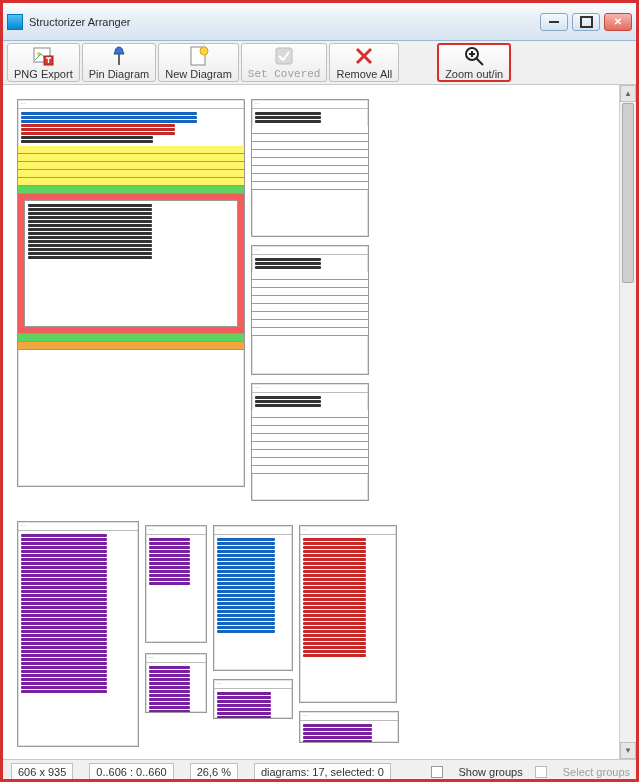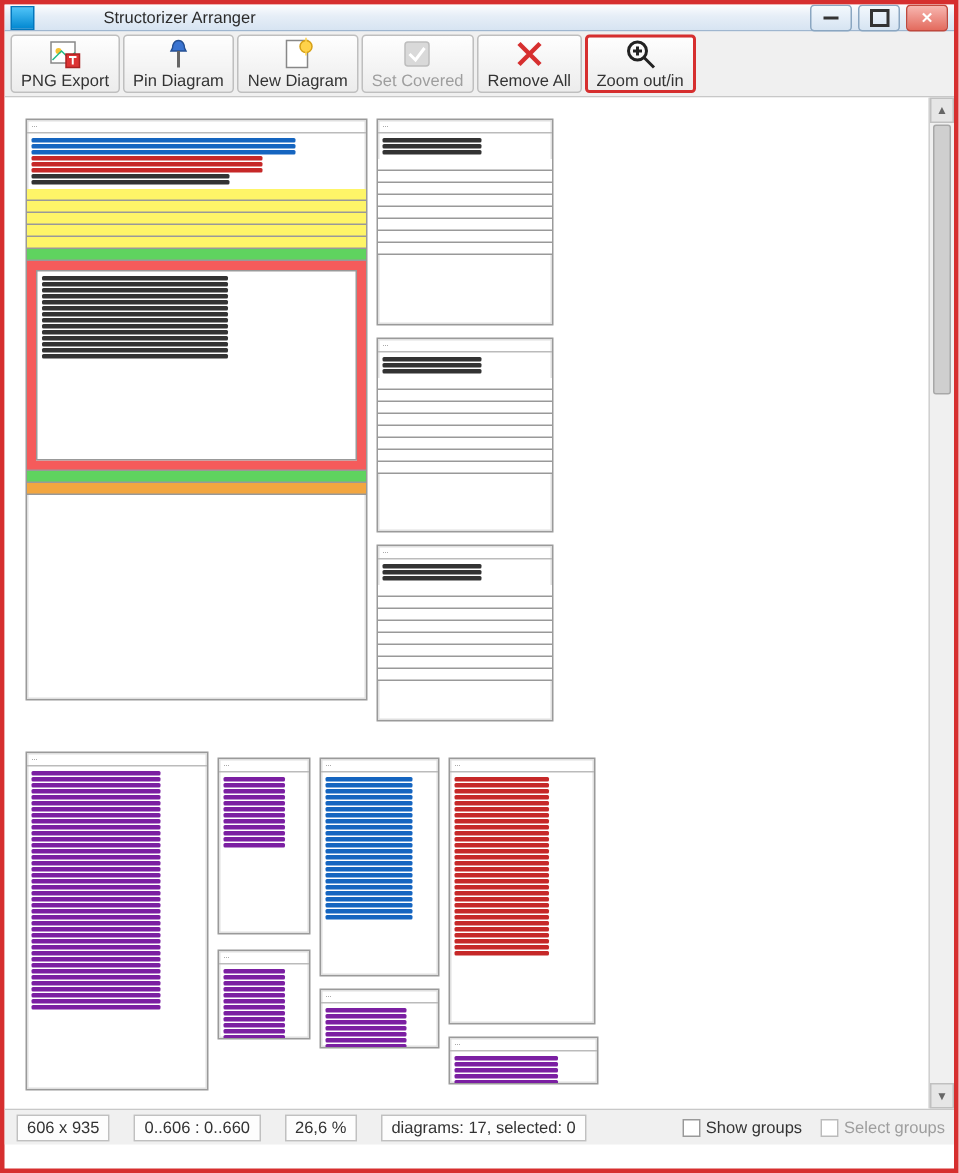--- a/index.html
+++ b/index.html
@@ -7,27 +7,26 @@
     margin: 0;
     font-family: "Segoe UI", Tahoma, sans-serif;
     font-size: 11px;
     background: #fff;
     width: 639px;
     height: 782px;
     border: 3px solid #d62f2f;
     overflow: hidden;
   }
   .titlebar {
-    height: 18px;
+    height: 38px;
     background: linear-gradient(#fdfdfe,#e6eef7 45%,#d7e4f2);
     border-bottom: 1px solid #9fb6cf;
     display: flex;
     align-items: center;
     padding: 0 4px;
-    gap: 40px;
   }
   .titlebar .appicon {
     width: 16px; height: 16px;
     background: linear-gradient(#4fc3f7,#0288d1);
     border: 1px solid #0277bd;
     margin-right: 6px;
   }
   .titlebar .title { flex: 1; color: #2b2b2b; }
   .winbtns { display:flex; gap:4px; }
   .winbtn {
@@ -53,24 +52,24 @@
     flex: 0 0 auto;
     border:1px solid #bfbfbf;
     border-radius:3px;
     background: linear-gradient(#fefefe,#ececec);
     display:flex; flex-direction:column;
     align-items:center; justify-content:center;
     padding: 2px 6px;
     min-width: 60px;
     color:#333;
   }
-  .tbtn.disabled { color:#9e9e9e; }
+  .tbtn.disabled { color:#9e9e9e;font-family:Liberation Mono, monospace; }
   .tbtn .ticon { width:22px; height:22px; display:flex; align-items:center; justify-content:center; margin-bottom:1px; }
   .tbtn .tlabel { font-size:11px; white-space:nowrap; }
-  .tbtn.hl { border:2px solid #d62f2f; }
+  .tbtn.hl { border:2px solid #d62f2f;margin-left:36px; }
   .canvas-wrap { position:relative; height: calc(100% - 26px - 52px - 24px); background:#ffffff; }
   .scrollbar-v {
     position:absolute; right:0; top:0; bottom:0; width:17px;
     background:#f0f0f0; border-left:1px solid #d0d0d0;
   }
   .scrollbar-v .arrow { height:17px; background:#e6e6e6; border:1px solid #c0c0c0; display:flex;align-items:center;justify-content:center;font-size:8px;color:#666;}
   .scrollbar-v .thumb { position:absolute; left:2px; right:2px; top:18px; height:180px; background:#cfcfcf; border:1px solid #a8a8a8; border-radius:2px;}
   .canvas { position:absolute; left:8px; right:25px; top:8px; bottom:8px; background:#fff; }
   .diagram {
     position:absolute;
@@ -91,21 +90,21 @@
   .tl-b { background:#1565c0; width:80%; }
   .tl-r { background:#c62828; width:70%; }
   .tl-g { background:#7b1fa2; width:75%; }
   .tl-k { background:#333; width:60%; }
   .statusbar {
     height:24px; border-top:1px solid #c8c8c8; background:#f0f0f0;
     display:flex; align-items:center; font-size:11px; color:#333;
   }
   .status-cell { border:1px solid #c0c0c0; background:#fdfdfd; margin:2px 8px; padding:2px 6px; }
   .status-spacer { flex:1; }
-  .chk { display:flex; align-items:center; gap:4px; padding:0 6px; color:#333;}
+  .chk { display:flex; align-items:center; gap:16px; padding:0 6px; color:#333;}
   .chk.disabled { color:#9e9e9e; }
   .chk .box { width:12px; height:12px; background:#fff; border:1px solid #999; }
   .chk.disabled .box { border-color:#bbb; }
   svg { display:block; }
 </style>
 </head>
 <body>
 
 <div class="titlebar">
   <div class="appicon"></div>

